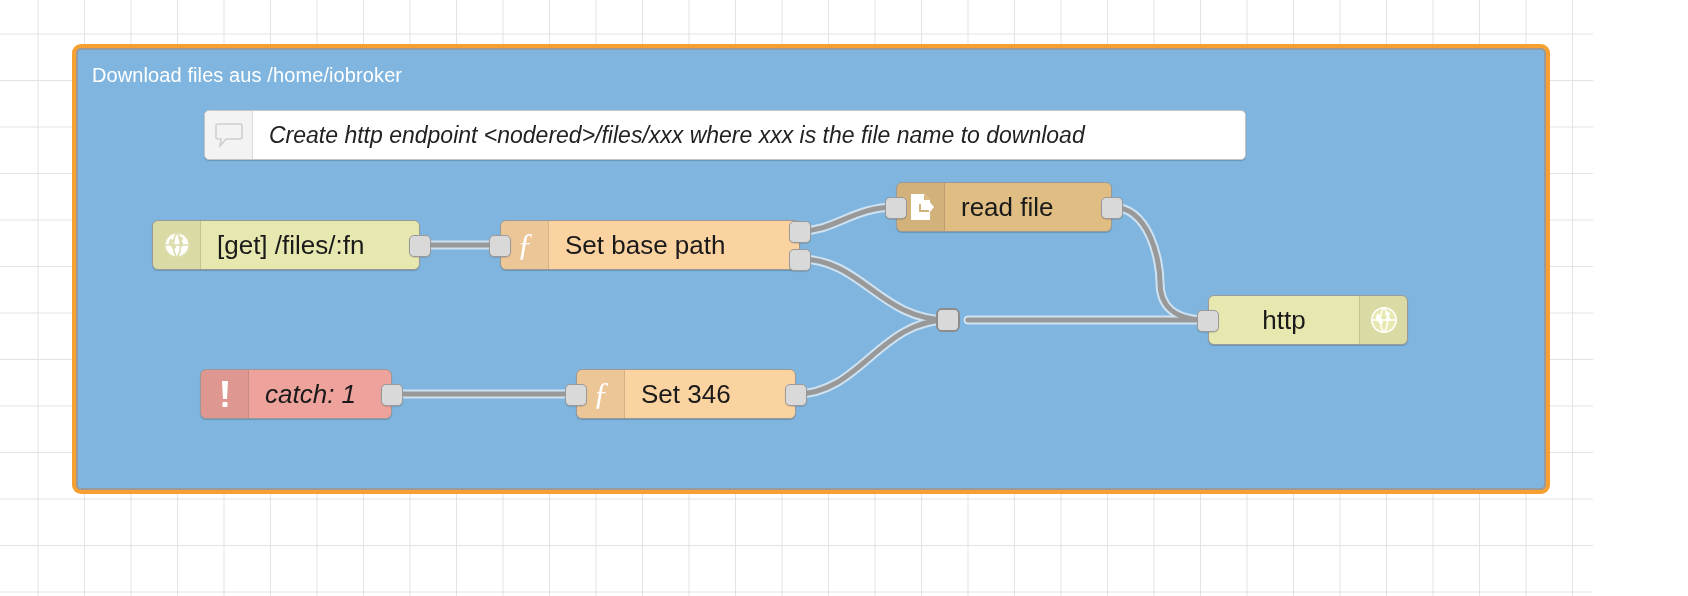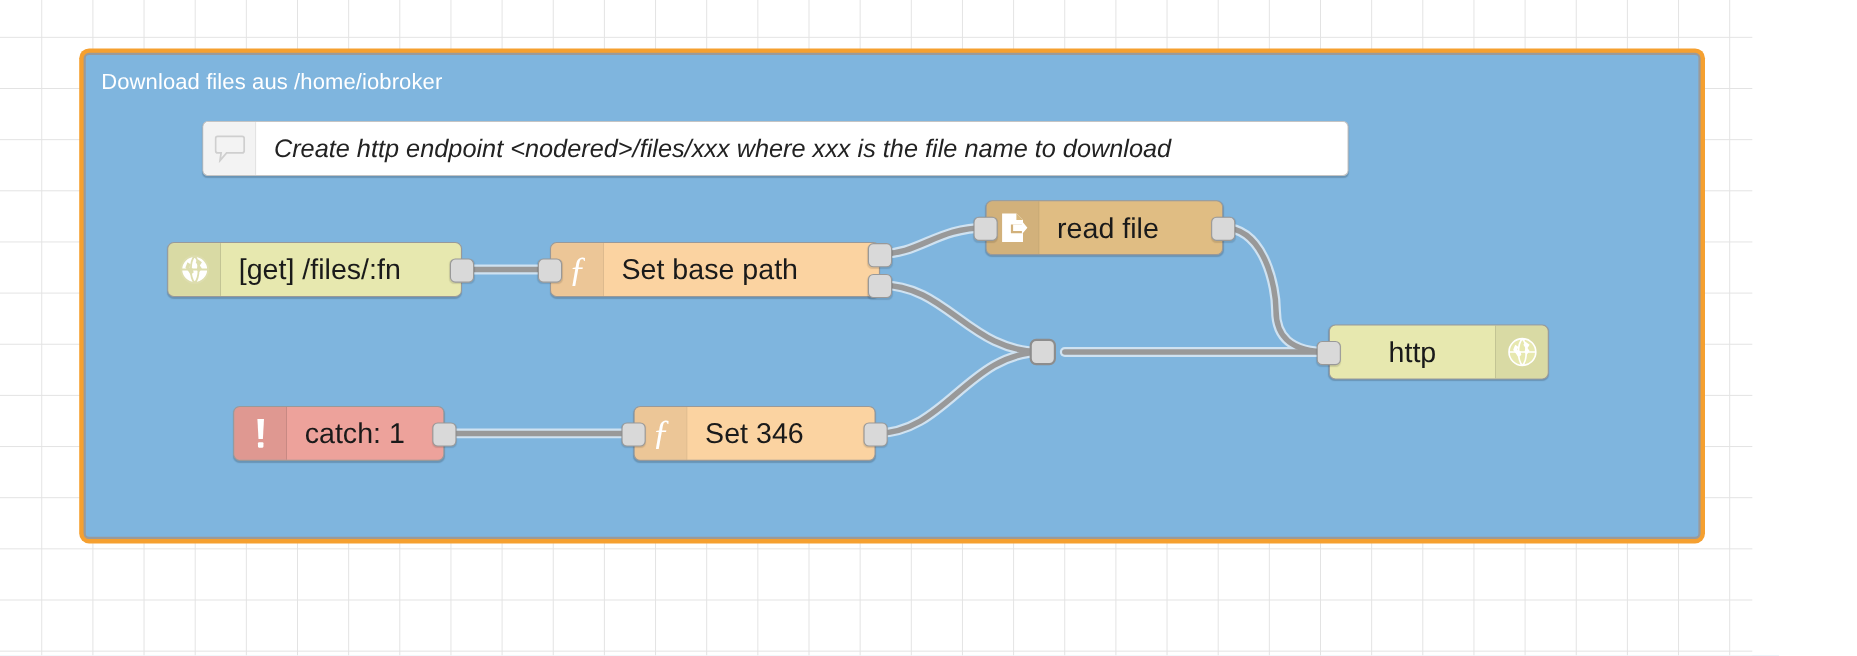--- a/index.html
+++ b/index.html
@@ -139,21 +139,21 @@
         <path d="M800,231 C836,231 852,207 896,207"></path>
         <path d="M800,259 C862,259 880,320 948,320"></path>
         <path d="M392,394 L576,394"></path>
         <path d="M796,394 C860,394 880,320 948,320"></path>
         <path d="M1112,207 C1150,207 1160,262 1160,282 C1160,305 1172,320 1208,320"></path>
         <path d="M968,320 L1208,320"></path>
       </g>
     </g>
   </svg>
 
-  <div class="node n-comment" style="left:184px; top:110px; width:1042px; height:50px;">
+  <div class="node n-comment" style="left:204px; top:110px; width:1042px; height:50px;">
     <div class="icon-box left">
       <svg class="gl" width="28" height="26" viewBox="0 0 28 26" aria-hidden="true">
         <path d="M3,2 H25 A2,2 0 0 1 27,4 V15 A2,2 0 0 1 25,17 H11 L5,24 L6,17 H3 A2,2 0 0 1 1,15 V4 A2,2 0 0 1 3,2 Z" fill="none" stroke="#cfcfcf" stroke-width="1.6"></path>
       </svg>
     </div>
     <div class="label">Create http endpoint &lt;nodered&gt;/files/xxx where xxx is the file name to download</div>
   </div>
 
   <div class="node n-http" style="left:124px; top:220px; width:268px; height:50px;margin-left:28px;">
     <div class="icon-box left">
@@ -186,21 +186,21 @@
         <path d="M4,2 H17 L23,8 V12 H12 V20 H23 V28 H4 Z" fill="#ffffff"></path>
         <path d="M17,2 L17,8 L23,8 Z" fill="#d8b87e"></path>
         <path d="M14,12 H22 V9 L27,15 L22,21 V18 H14 Z" fill="#ffffff"></path>
       </svg>
     </div>
     <div class="label">read file</div>
     <div class="port in" style="top:14px;"></div>
     <div class="port out" style="top:14px;"></div>
   </div>
 
-  <div class="node n-catch" style="left:212px; top:369px; width:192px; height:50px;">
+  <div class="node n-catch" style="left:200px; top:369px; width:192px; height:50px;font-style:italic;">
     <div class="icon-box left">
       <svg class="gl" width="16" height="32" viewBox="0 0 16 32" aria-hidden="true">
         <path d="M5,3 H11 L10,21 H6 Z" fill="#ffffff"></path>
         <rect x="5.5" y="24" width="5" height="5" rx="1" fill="#ffffff"></rect>
       </svg>
     </div>
     <div class="label">catch: 1</div>
     <div class="port out" style="top:14px;"></div>
   </div>
 

